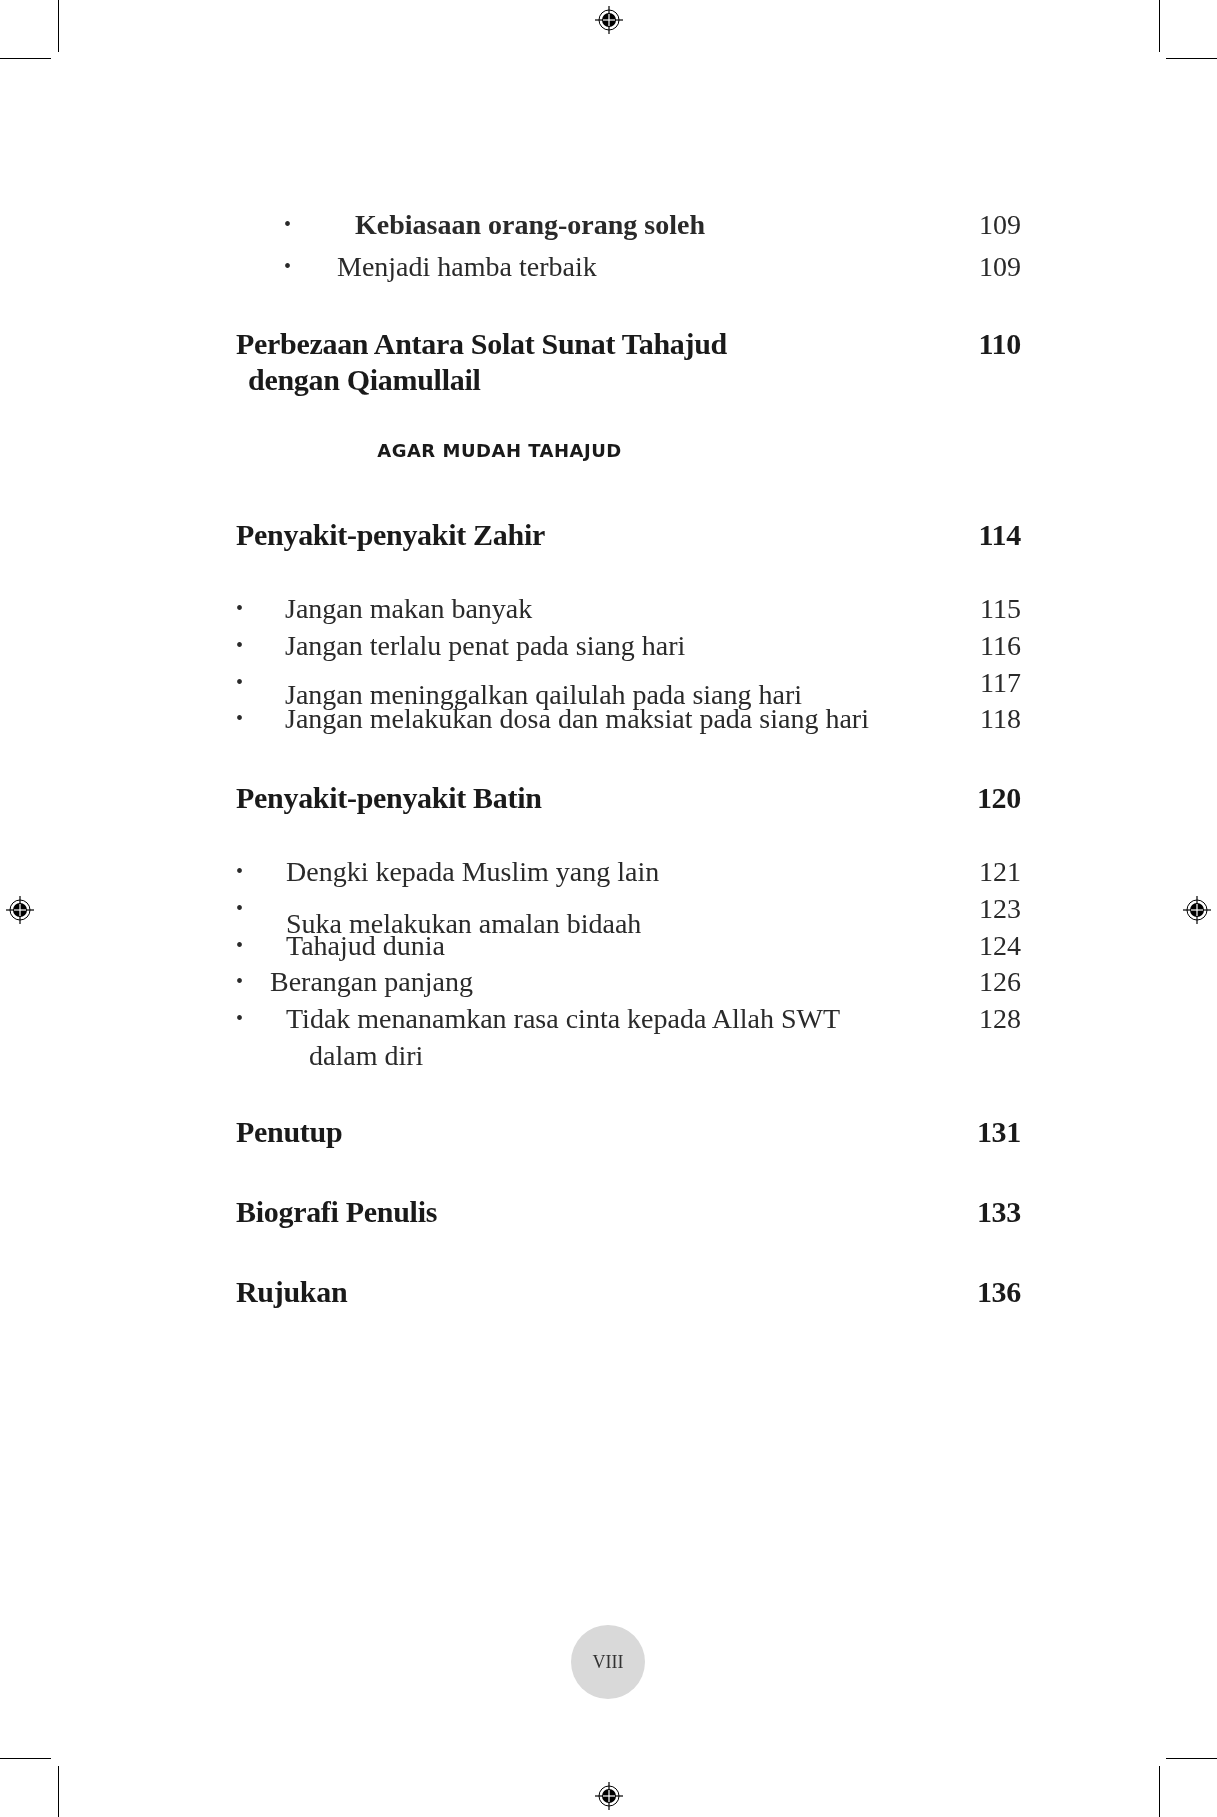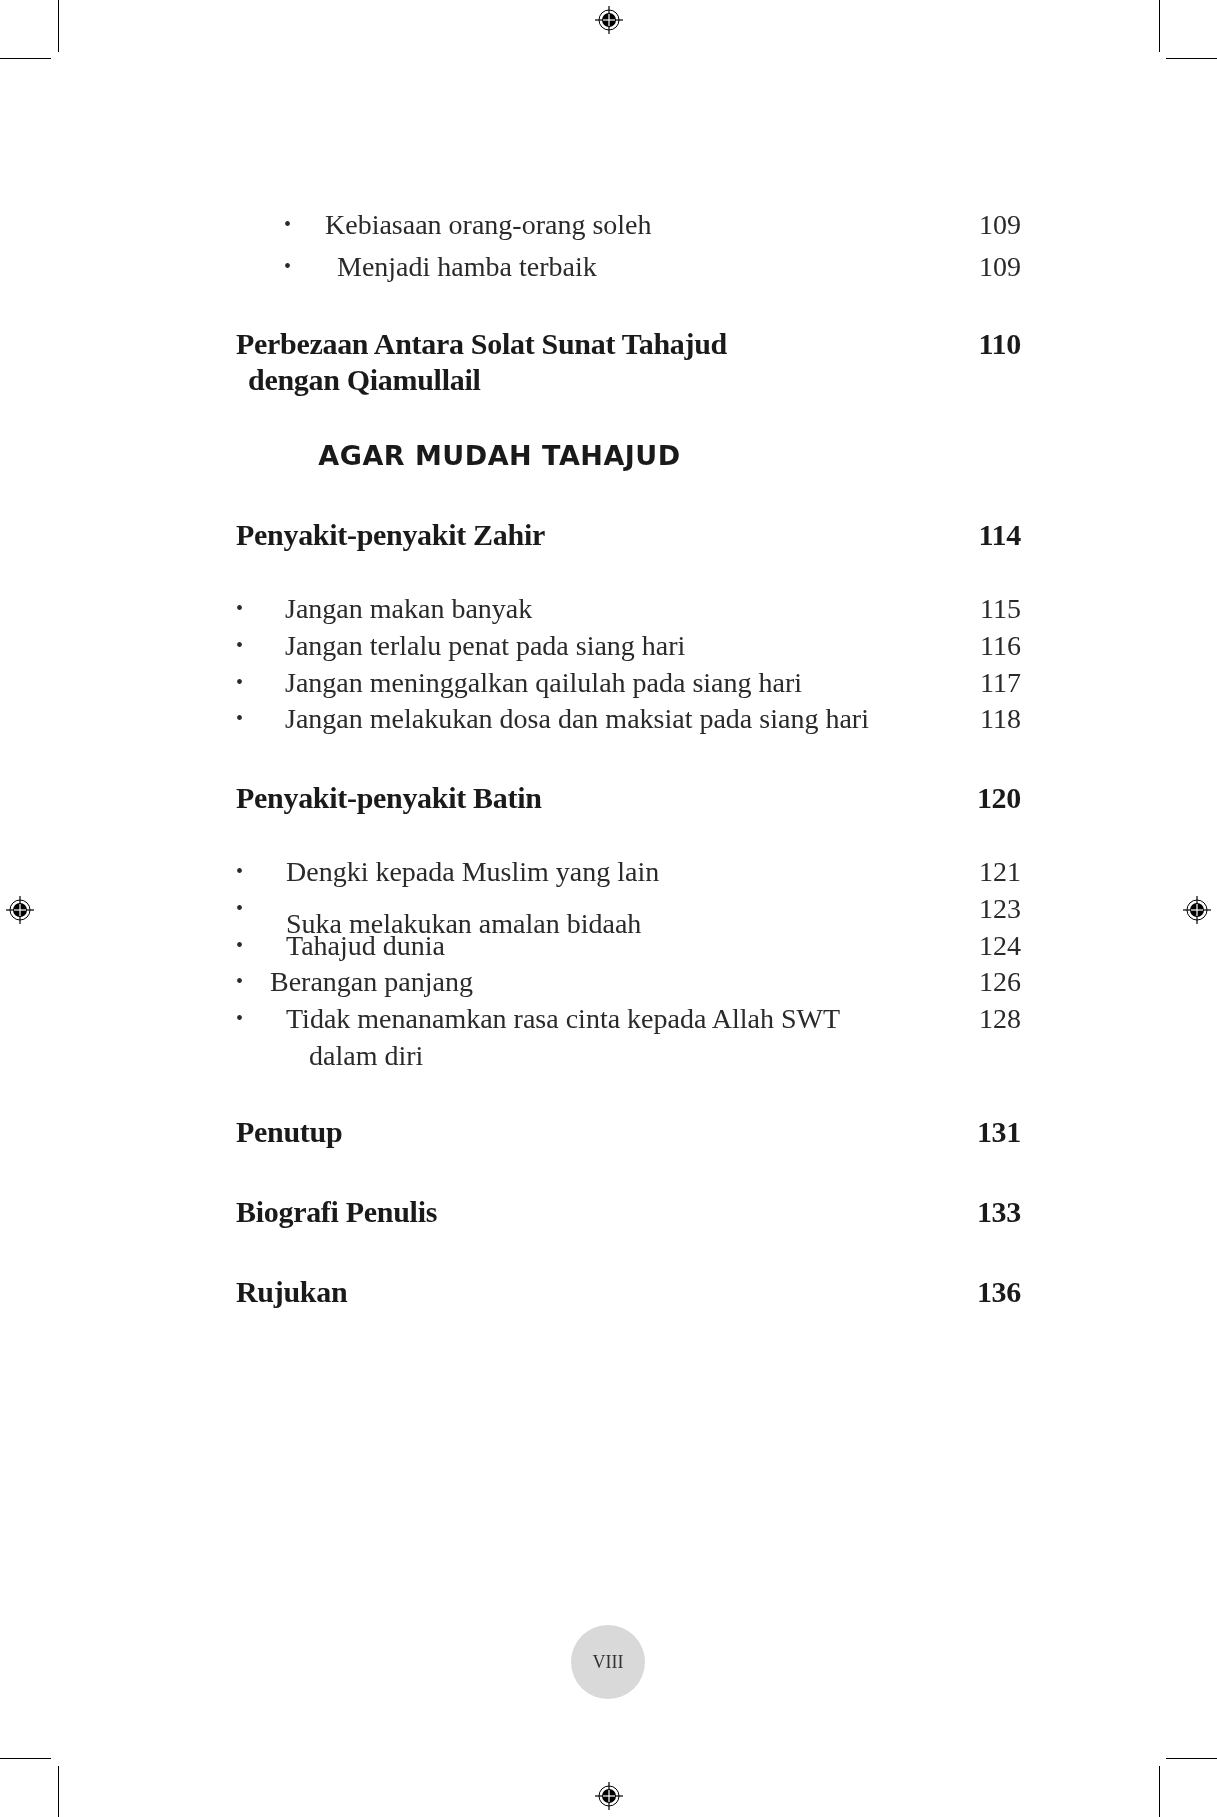--- a/index.html
+++ b/index.html
@@ -7,21 +7,21 @@
          font-family:"Liberation Serif", "DejaVu Serif", serif; color:#222; }
   .crop { position:absolute; background:#000; }
   .reg { position:absolute; width:34px; height:34px; }
   .entry { position:absolute; left:216px; width:785px;margin-left:20px; }
   .page { position:absolute; right:0; top:0; }
   .h { font-weight:bold; font-size:30px; letter-spacing:-0.3px; color:#1a1a1a; }
   .h .page { font-size:30px; }
   .sub { font-size:28px; color:#2a2a2a; }
   .bullet { position:absolute; left:0; font-size:20px; }
   .section-title { position:absolute; left:0; width:999px; text-align:center; top:440px;
-                   font-family:"DejaVu Sans", sans-serif; font-weight:bold; font-size:27px;
+                   font-family:"DejaVu Sans", sans-serif; font-weight:bold; font-size:18px;
                    letter-spacing:0.5px; color:#1a1a1a; }
   .folio { position:absolute; left:571px; top:1625px; width:74px; height:74px; border-radius:50%;
            background:#d9d9d9; text-align:center; line-height:74px; font-size:18px; color:#333; }
 </style>
 </head>
 <body>
 
 <div class="crop" style="left:58px;top:0;width:1px;height:52px;"></div>
 <div class="crop" style="left:0;top:58px;width:51px;height:1px;"></div>
 <div class="crop" style="left:1159px;top:0;width:1px;height:52px;"></div>
@@ -59,21 +59,21 @@
   <circle cx="17" cy="17" r="10" fill="none" stroke="#000" stroke-width="1"></circle>
   <circle cx="17" cy="17" r="7" fill="#000"></circle>
   <line x1="3" y1="17" x2="31" y2="17" stroke="#000" stroke-width="1.2"></line>
   <line x1="17" y1="3" x2="17" y2="31" stroke="#000" stroke-width="1.2"></line>
   <line x1="11" y1="17" x2="23" y2="17" stroke="#fff" stroke-width="1.2"></line>
   <line x1="17" y1="11" x2="17" y2="23" stroke="#fff" stroke-width="1.2"></line>
 </svg>
 
 <div class="entry sub" style="top:209px;">
   <span class="bullet" style="left:48px;top:4px;">•</span>
-  <span style="position:absolute;left:89px;">Kebiasaan orang-orang soleh</span>
+  <span style="position:absolute;left:119px;font-weight:bold;">Kebiasaan orang-orang soleh</span>
   <span class="page">109</span>
 </div>
 <div class="entry sub" style="top:251px;">
   <span class="bullet" style="left:48px;top:4px;">•</span>
   <span style="position:absolute;left:101px;">Menjadi hamba terbaik</span>
   <span class="page">109</span>
 </div>
 
 <div class="entry h" style="top:327px;">
   <div>Perbezaan Antara Solat Sunat Tahajud</div>
@@ -93,21 +93,21 @@
   <span style="position:absolute;left:49px;">Jangan makan banyak</span>
   <span class="page">115</span>
 </div>
 <div class="entry sub" style="top:630px;">
   <span class="bullet" style="top:4px;">•</span>
   <span style="position:absolute;left:49px;">Jangan terlalu penat pada siang hari</span>
   <span class="page">116</span>
 </div>
 <div class="entry sub" style="top:667px;">
   <span class="bullet" style="top:4px;">•</span>
-  <span style="position:absolute;left:49px;">Jangan meninggalkan qailulah pada siang hari</span>
+  <span style="position:absolute;left:49px;margin-top:12px;">Jangan meninggalkan qailulah pada siang hari</span>
   <span class="page">117</span>
 </div>
 <div class="entry sub" style="top:703px;">
   <span class="bullet" style="top:4px;">•</span>
   <span style="position:absolute;left:49px;">Jangan melakukan dosa dan maksiat pada siang hari</span>
   <span class="page">118</span>
 </div>
 
 <div class="entry h" style="top:781px;">
   <span>Penyakit-penyakit Batin</span>

